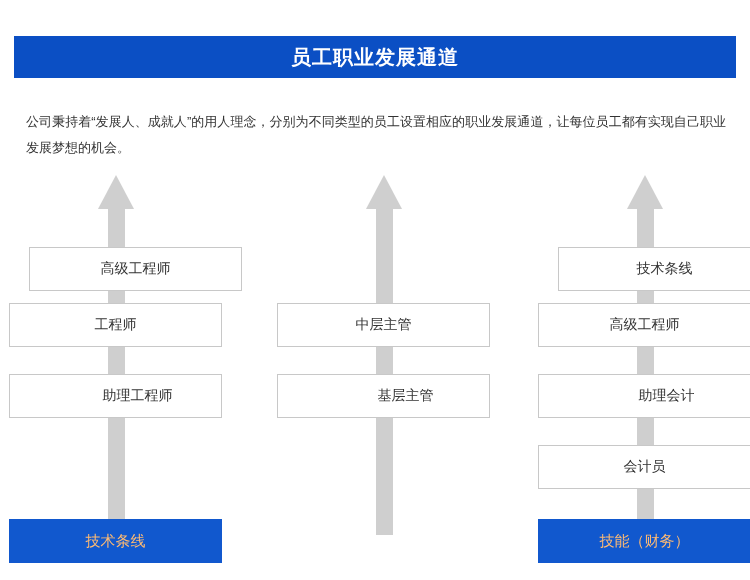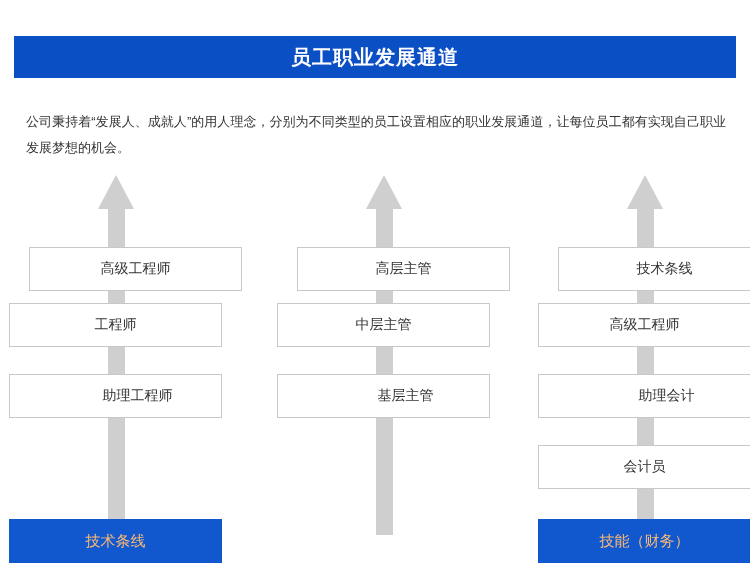--- a/index.html
+++ b/index.html
@@ -156,21 +156,20 @@
       <div class="level-box lv1">工程师</div>
       <div class="level-box lv2">助理工程师</div>
       <div class="cat-box">技术条线</div>
     </div>
 
     <div class="column c1">
       <div class="arrow">
         <div class="head"></div>
         <div class="shaft"></div>
       </div>
-      <div class="level-box lv0">高层主管</div>
       <div class="level-box lv1">中层主管</div>
       <div class="level-box lv2">基层主管</div>
     </div>
 
     <div class="column c2">
       <div class="arrow">
         <div class="head"></div>
         <div class="shaft"></div>
       </div>
       <div class="level-box lv0">技术条线</div>

